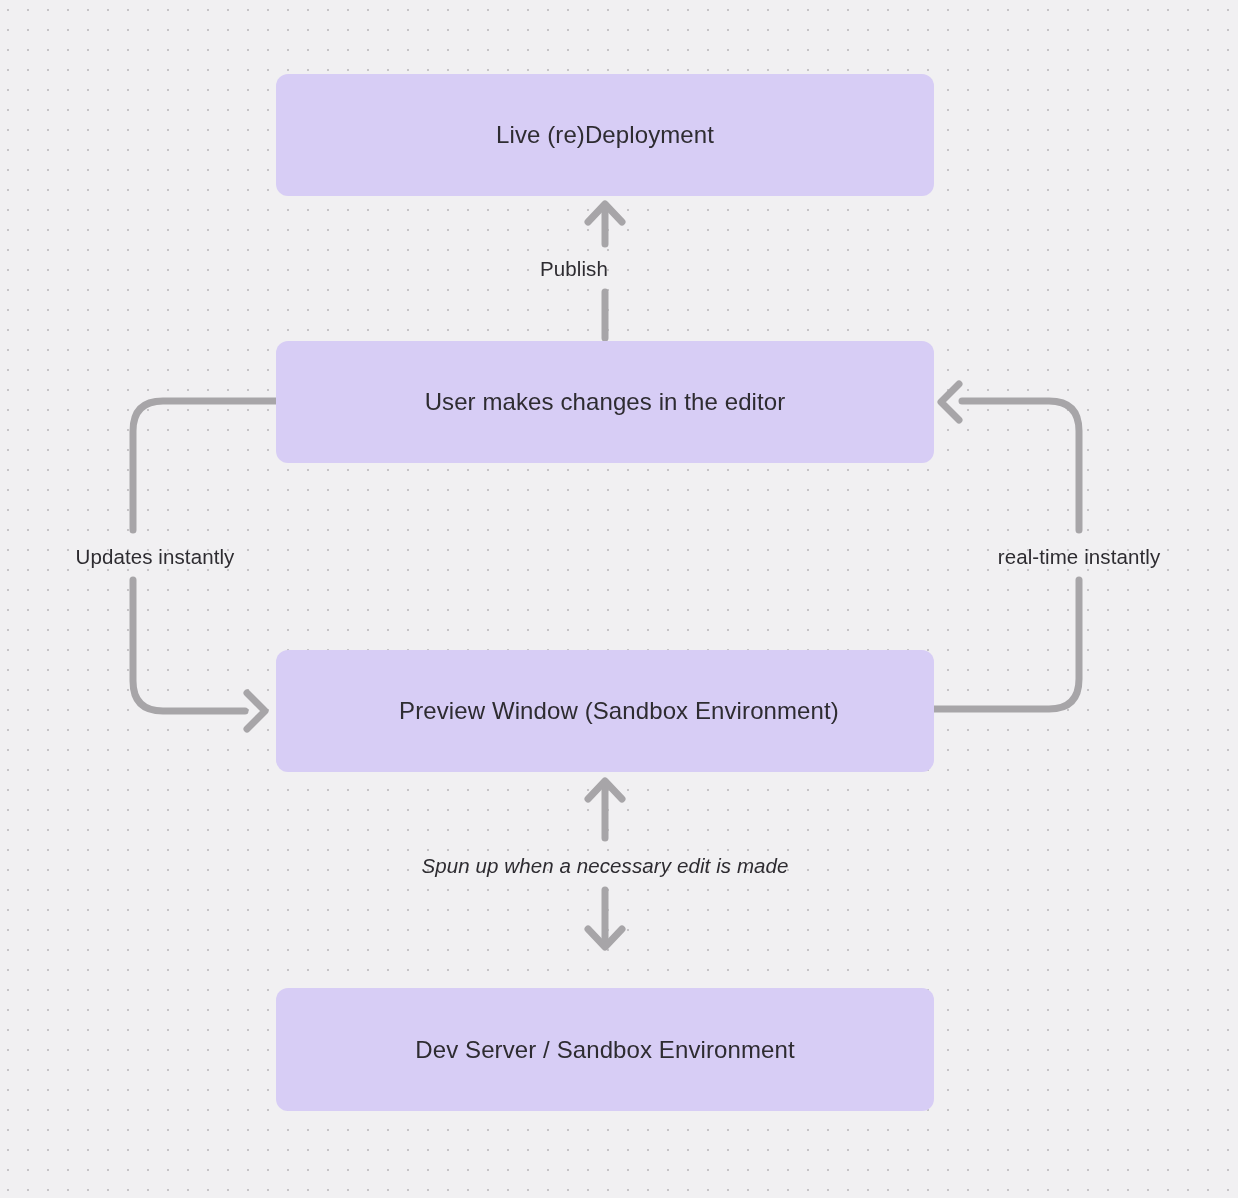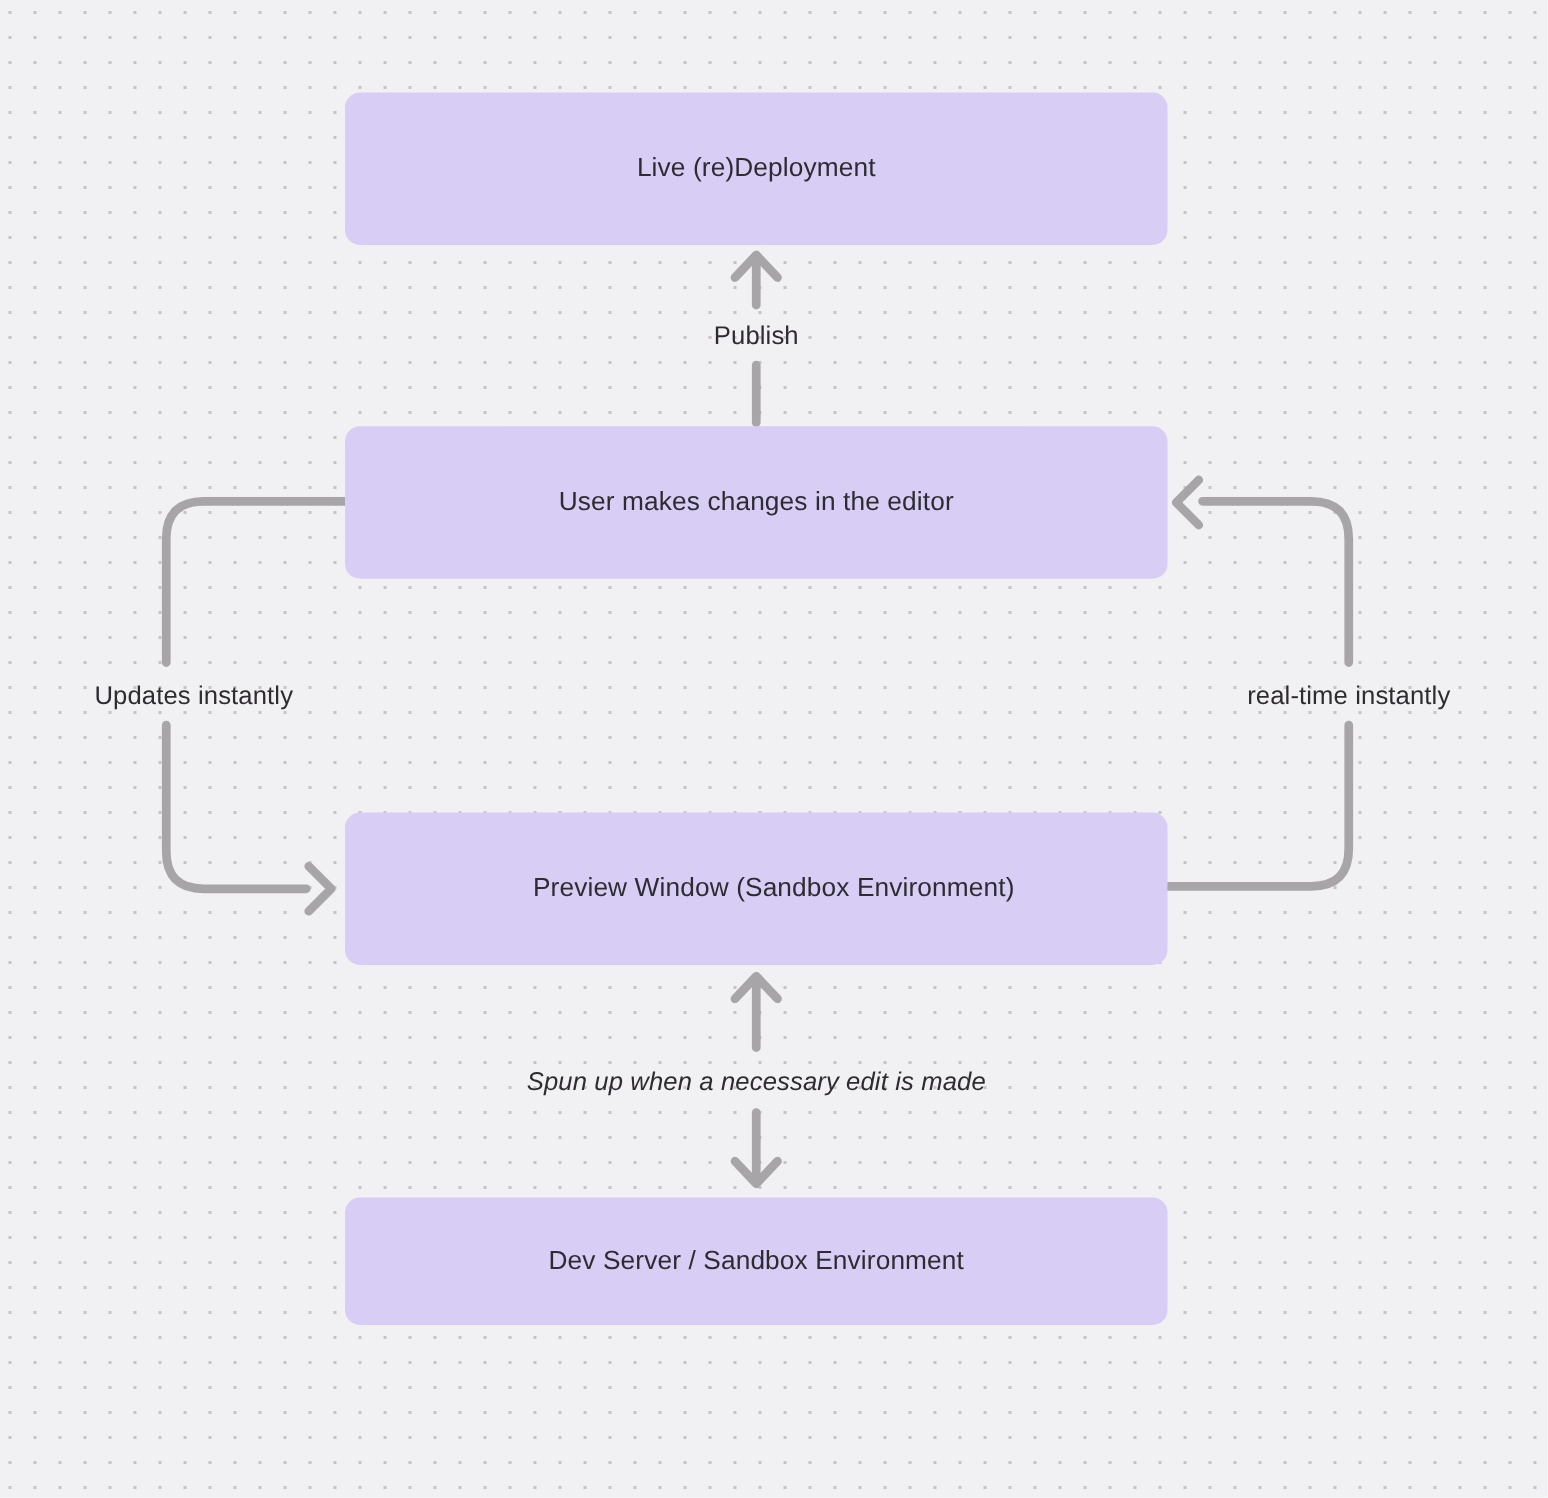--- a/index.html
+++ b/index.html
@@ -29,39 +29,39 @@
     width: 658px;
     height: 122px;
     background: var(--node-fill);
     border-radius: 12px;
     display: flex;
     align-items: center;
     justify-content: center;
     cursor: default;
   }
   .node-label {
-    font-size: 21px;
+    font-size: 24px;
     color: var(--text);
     letter-spacing: 0.1px;
     text-align: right;
   }
   .edge-label {
     position: absolute;
     transform: translate(-50%, -50%);
     font-size: 20.5px;
     color: var(--text);
     letter-spacing: 0.1px;
     white-space: nowrap;
   }
   #node-live       { top: 74px;  }
   #node-editor     { top: 341px; }
   #node-preview    { top: 650px; padding-left: 28px; }
-  #node-devserver  { top: 958px; height: 102px; }
+  #node-devserver  { top: 988px; height: 123px; }
 
-  #label-publish   { left: 605px;  top: 269px; }
+  #label-publish   { left: 574px;  top: 269px; }
   #label-updates   { left: 132px;  top: 557px; margin-left: 23px; }
   #label-feedback  { left: 1079px; top: 557px; }
   #label-spunup    { left: 605px;  top: 866px; font-style: italic; }
 
   svg.arrows {
     position: absolute;
     inset: 0;
     width: 1238px; height: 1198px;
     pointer-events: none;
   }

